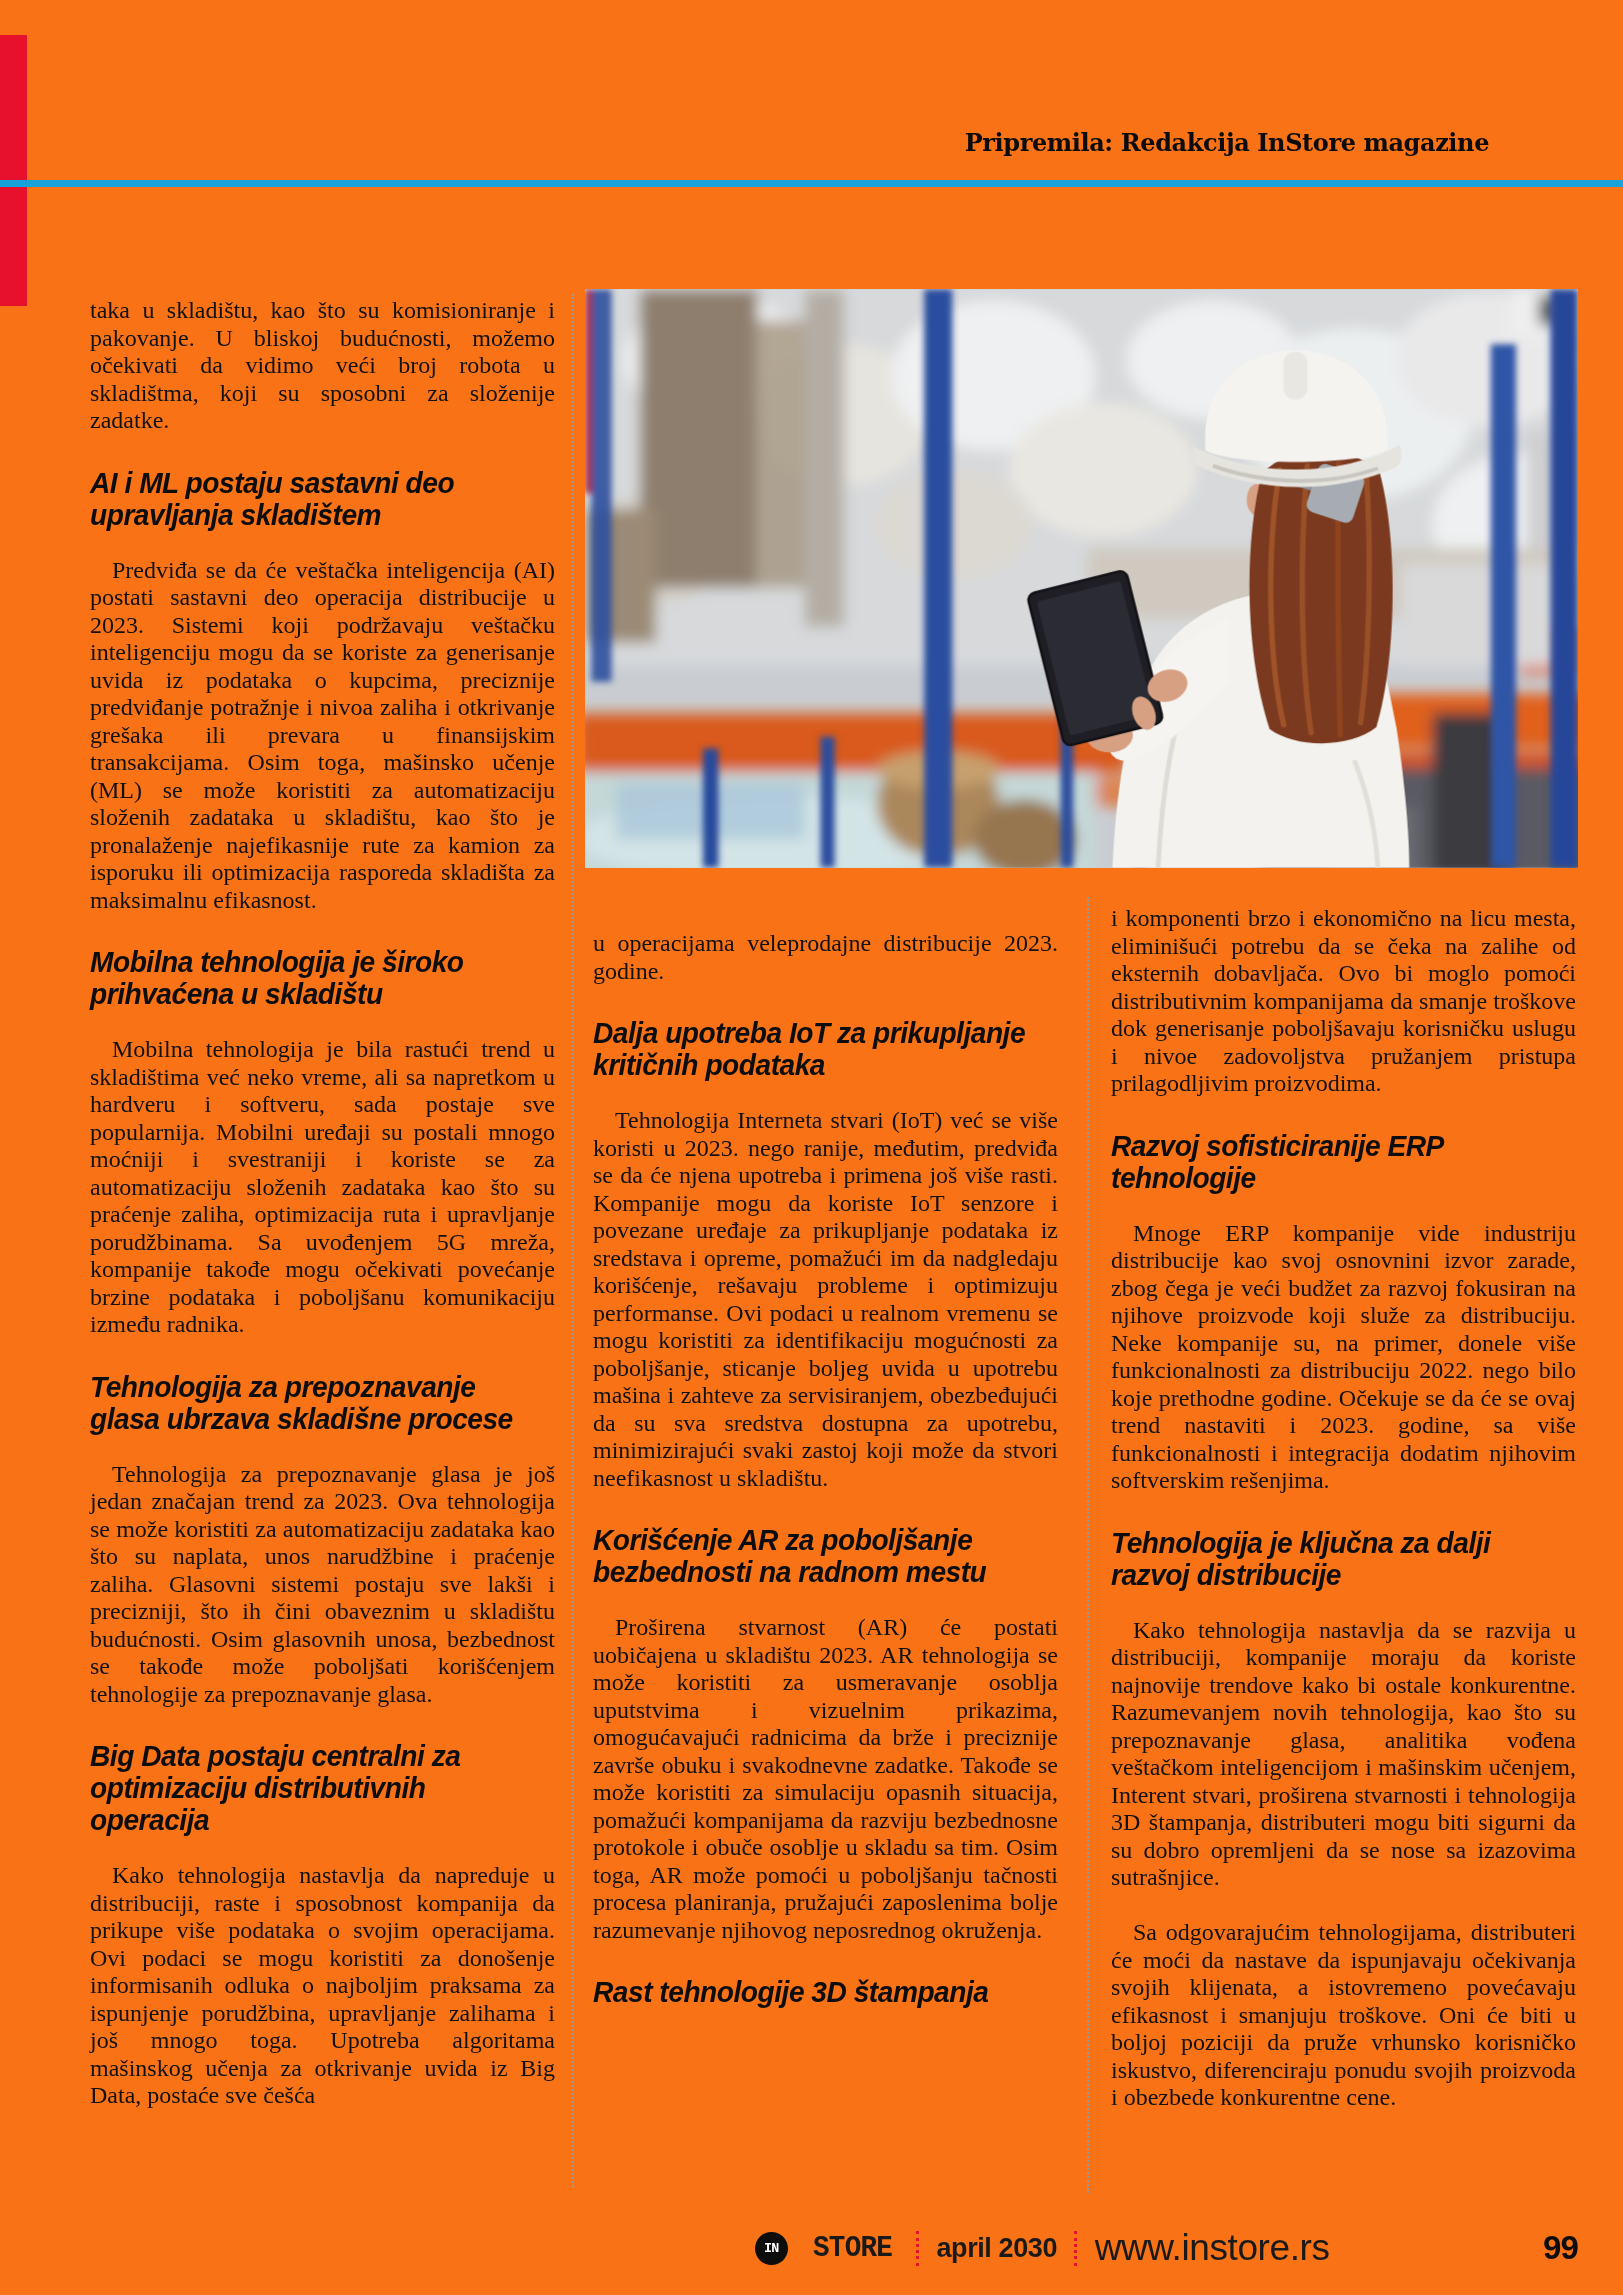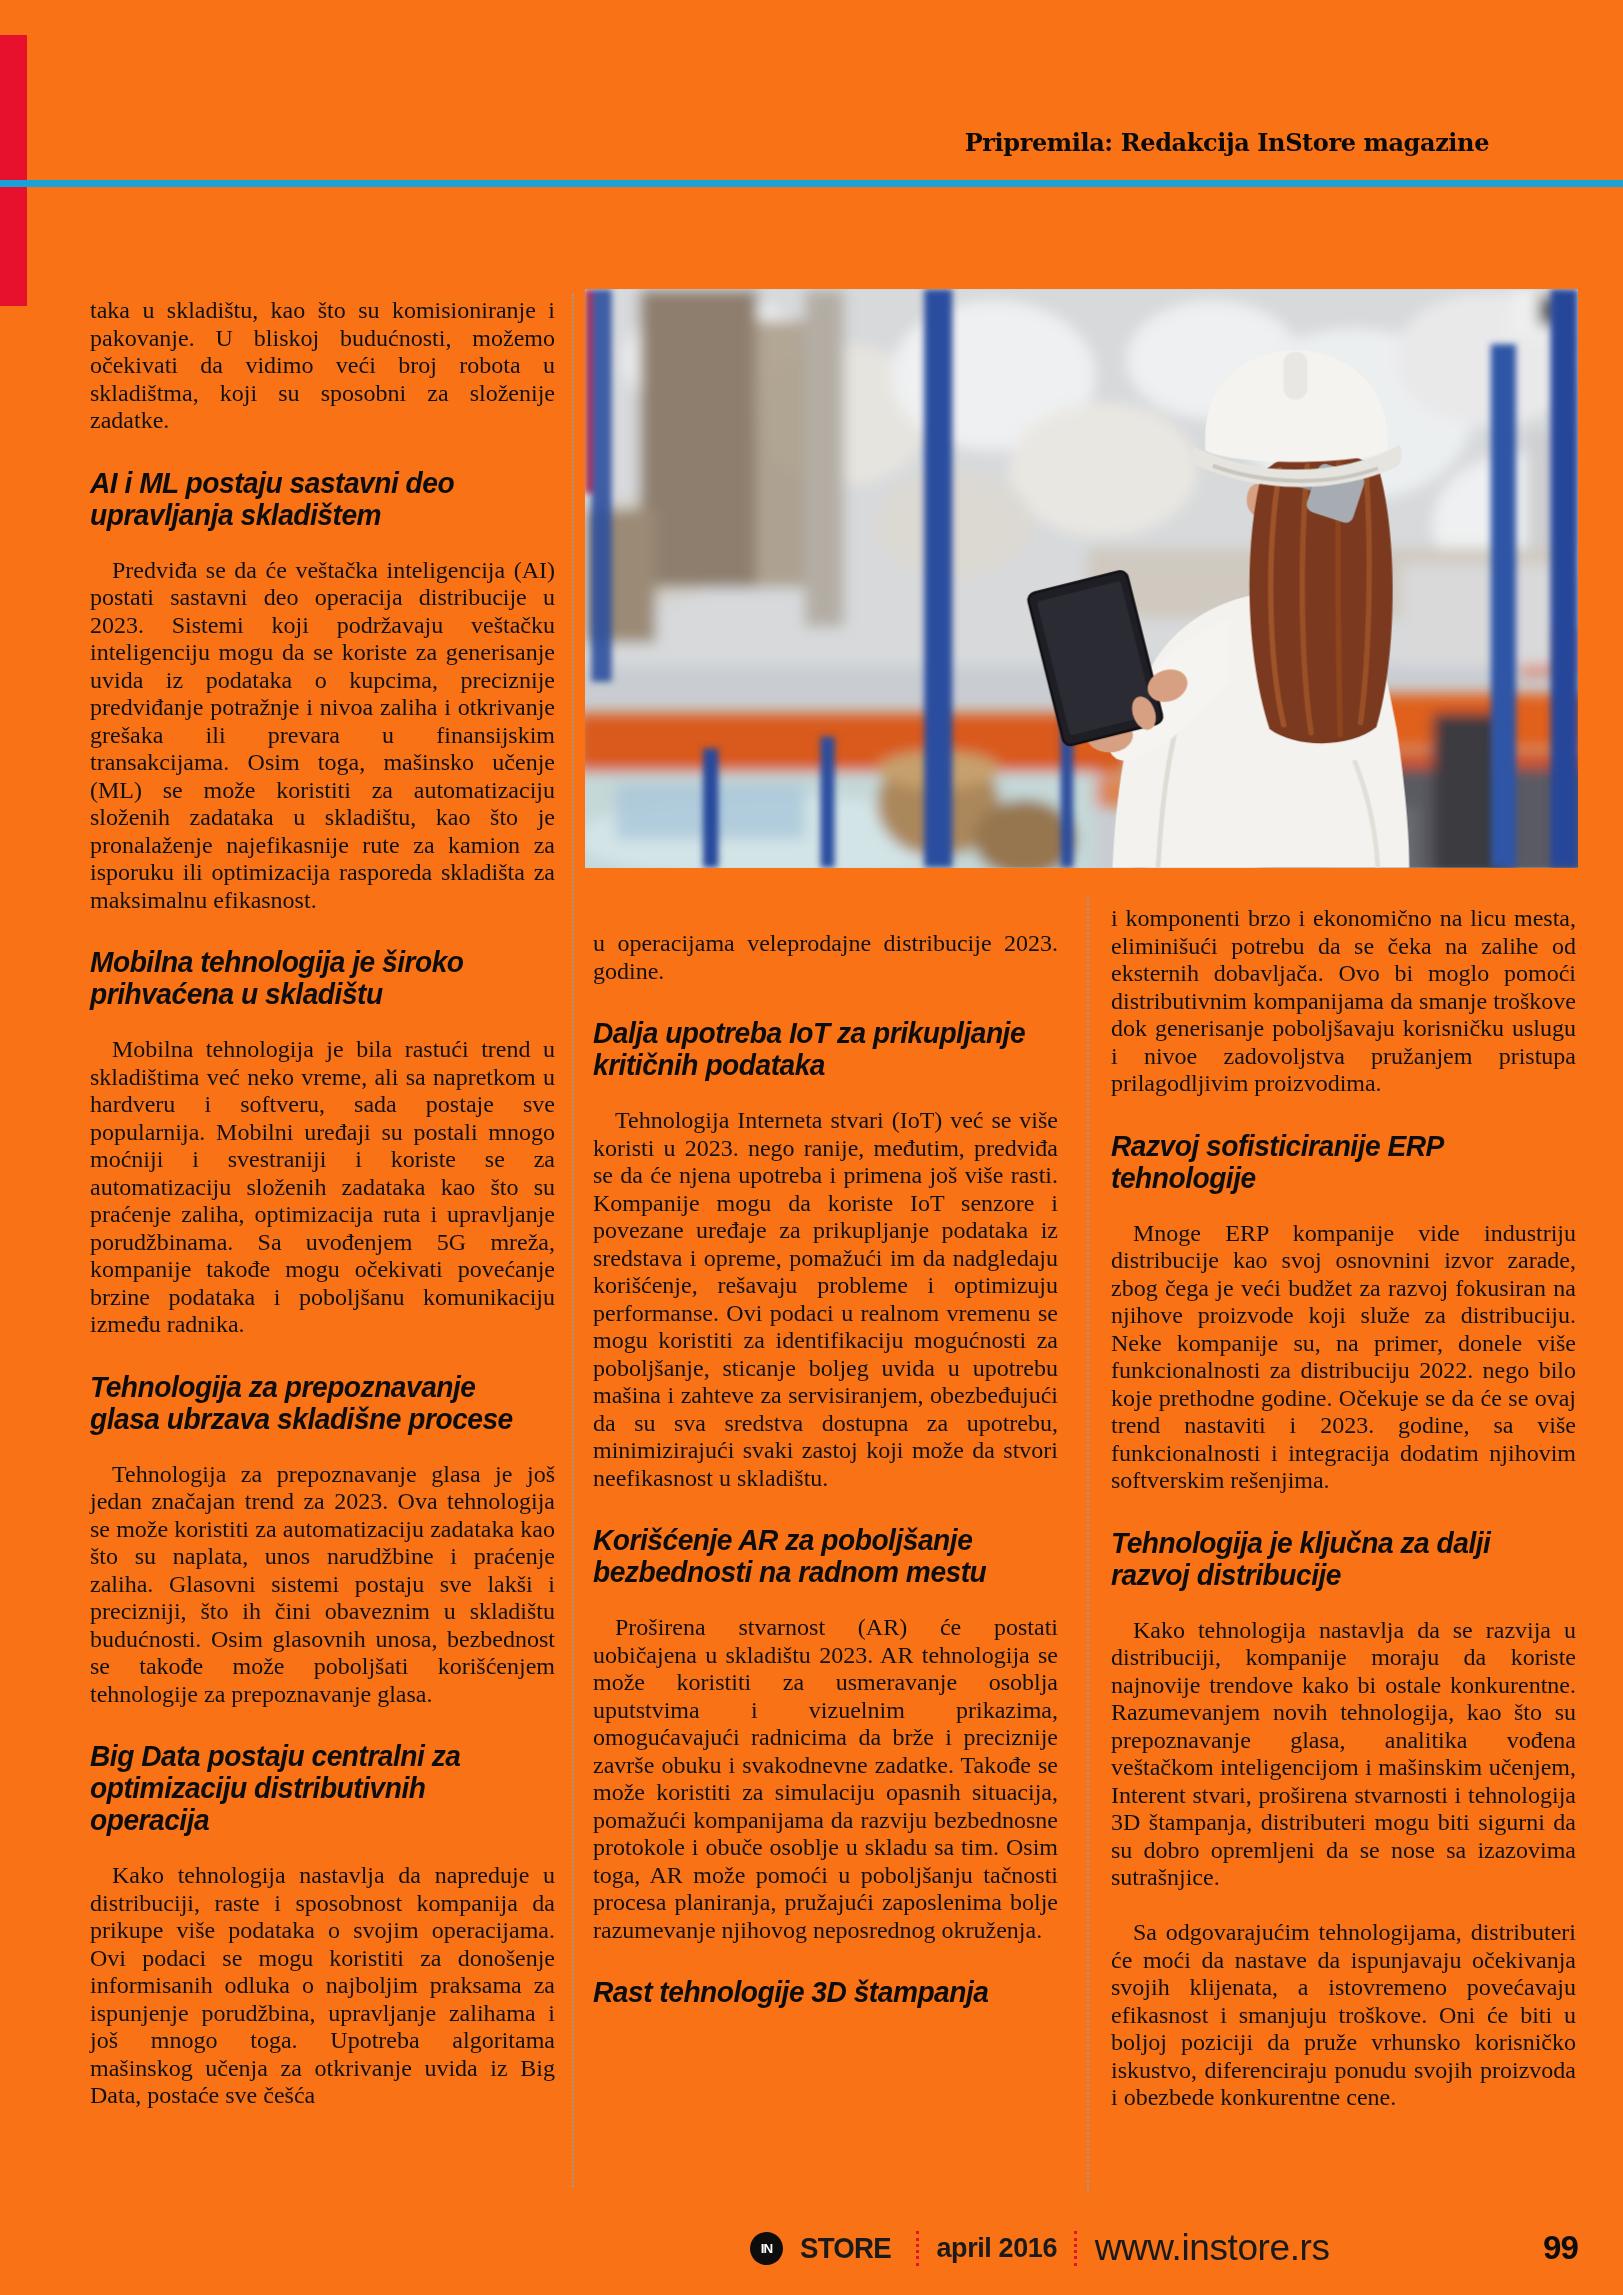--- a/index.html
+++ b/index.html
@@ -57,21 +57,21 @@
     position:absolute;width:0;
     border-left:2.4px dotted var(--divider-grey);
   }
   .v-divider.d1{left:572px;top:294px;height:1893px;}
   .v-divider.d2{left:1087px;top:897px;height:1296px;}
   .footer{
     position:absolute;left:0;top:2227px;width:1578px;
     display:flex;justify-content:flex-end;align-items:center;gap:17.3px;
     font-family:"Liberation Sans", sans-serif;
   }
-  .logo-group{display:flex;align-items:center;gap:17px;}
+  .logo-group{display:flex;align-items:center;gap:25px;font-family:Liberation Mono, monospace;}
   .logo-circle{
     width:33px;height:33px;border-radius:50%;
     background:#0d0d0d;color:#ffffff;
     display:flex;align-items:center;justify-content:center;
     font-size:13.4px;font-weight:bold;letter-spacing:-0.8px;
   }
   .logo-store{
     font-size:30px;font-weight:bold;letter-spacing:-0.8px;color:#1a1a1a;
     transform:scaleX(.92);transform-origin:left center;
   }
@@ -222,20 +222,20 @@
     <p class="indent">Kako tehnologija nastavlja da se razvija u distribuciji, kompanije moraju da koriste najnovije trendove kako bi ostale konkurentne. Razumevanjem novih tehnologija, kao što su prepoznavanje glasa, analitika vođena veštačkom inteligencijom i mašinskim učenjem, Interent stvari, proširena stvarnosti i tehnologija 3D štampanja, distributeri mogu biti sigurni da su dobro opremljeni da se nose sa izazovima sutrašnjice.</p>
     <p class="indent gap-top">Sa odgovarajućim tehnologijama, distributeri će moći da nastave da ispunjavaju očekivanja svojih klijenata, a istovremeno povećavaju efikasnost i smanjuju troškove. Oni će biti u boljoj poziciji da pruže vrhunsko korisničko iskustvo, diferenciraju ponudu svojih proizvoda i obezbede konkurentne cene.</p>
   </div>
 
   <div class="footer">
     <div class="logo-group">
       <div class="logo-circle">IN</div>
       <div class="logo-store">STORE</div>
     </div>
     <div class="red-dots"></div>
-    <div class="footer-date">april 2016</div>
+    <div class="footer-date">april 2030</div>
     <div class="red-dots"></div>
     <div class="footer-url">www.instore.rs</div>
     <div class="page-num">99</div>
   </div>
 
 </div>
 
 
 </body></html>

